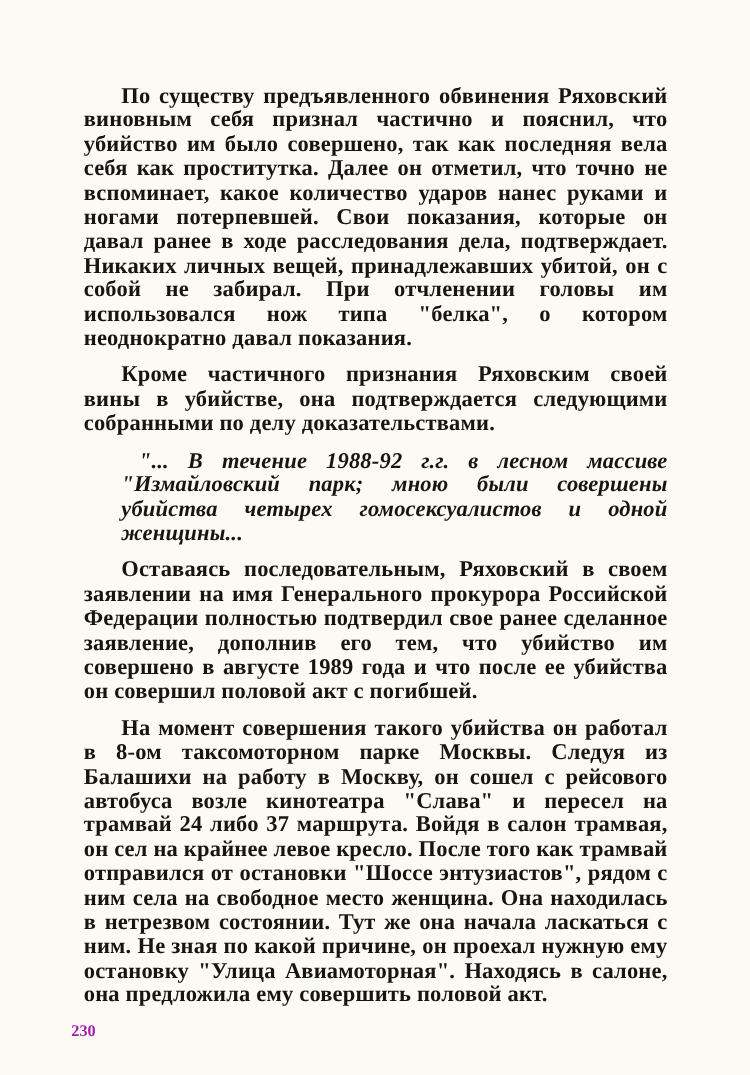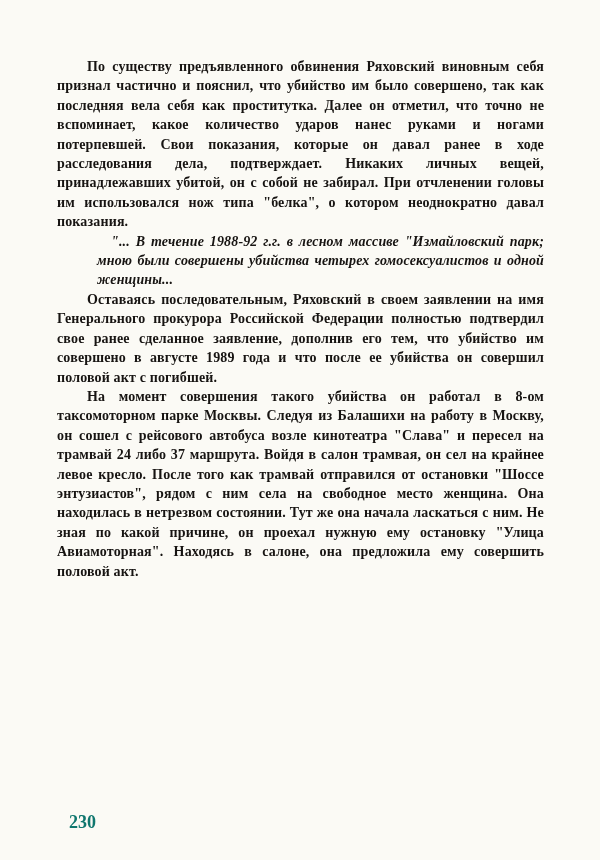--- a/index.html
+++ b/index.html
@@ -10,54 +10,54 @@
     margin: 0 auto;
     background: #fbfaf5;
     position: relative;
     box-sizing: border-box;
     padding: 57px 56px 0 57px;
     font-family: "Liberation Serif", "DejaVu Serif", serif;
     color: #171412;
     overflow: hidden;
   }
   .para {
-    margin: 0;
-    font-size: 14px;
+    margin: 10px;
+    font-size: 18px;
     line-height: 19.4px;
     font-weight: 700;
     text-align: justify;
     text-indent: 30px;
     letter-spacing: 0.15px;
     hyphens: auto;
     -webkit-hyphens: auto;
   }
   .quote {
     font-style: italic;
     margin-left: 40px;
     text-indent: 14px;
   }
   .quote-last { margin-bottom: 0; }
   .page-number {
     position: absolute;
     left: 57px;
     bottom: 27px;
-    font-size: 18px;
+    font-size: 13px;
     font-weight: 700;
     font-family: "Liberation Serif", "DejaVu Serif", serif;
-    color: #0f766e;
-    margin-left: 12px;
+    color: #a21caf;
   }
 </style>
 </head>
 <body>
 
 <div class="page">
 
   <p class="para">По существу предъявленного обвинения Ряховский виновным себя признал частично и пояснил, что убийство им было совершено, так как последняя вела себя как проститутка. Далее он отметил, что точно не вспоминает, какое количество ударов нанес руками и ногами потерпевшей. Свои показания, которые он давал ранее в ходе расследования дела, подтверждает. Никаких личных вещей, принадлежавших убитой, он с собой не забирал. При отчленении головы им использовался нож типа "белка", о котором неоднократно давал показания.</p>
 
+  <p class="para">Кроме частичного признания Ряховским своей вины в убийстве, она подтверждается следующими собранными по делу доказательствами.</p>
 
 
   <p class="para quote">"... В течение 1988-92 г.г. в лесном массиве "Измайловский парк; мною были совершены убийства четырех гомосексуалистов и одной женщины...</p>
 
 
   <p class="para">Оставаясь последовательным, Ряховский в своем заявлении на имя Генерального прокурора Российской Федерации полностью подтвердил свое ранее сделанное заявление, дополнив его тем, что убийство им совершено в августе 1989 года и что после ее убийства он совершил половой акт с погибшей.</p>
 
 
   <p class="para">На момент совершения такого убийства он работал в 8-ом таксомоторном парке Москвы. Следуя из Балашихи на работу в Москву, он сошел с рейсового автобуса возле кинотеатра "Слава" и пересел на трамвай 24 либо 37 маршрута. Войдя в салон трамвая, он сел на крайнее левое кресло. После того как трамвай отправился от остановки "Шоссе энтузиастов", рядом с ним села на свободное место женщина. Она находилась в нетрезвом состоянии. Тут же она начала ласкаться с ним. Не зная по какой причине, он проехал нужную ему остановку "Улица Авиамоторная". Находясь в салоне, она предложила ему совершить половой акт.</p>
 

